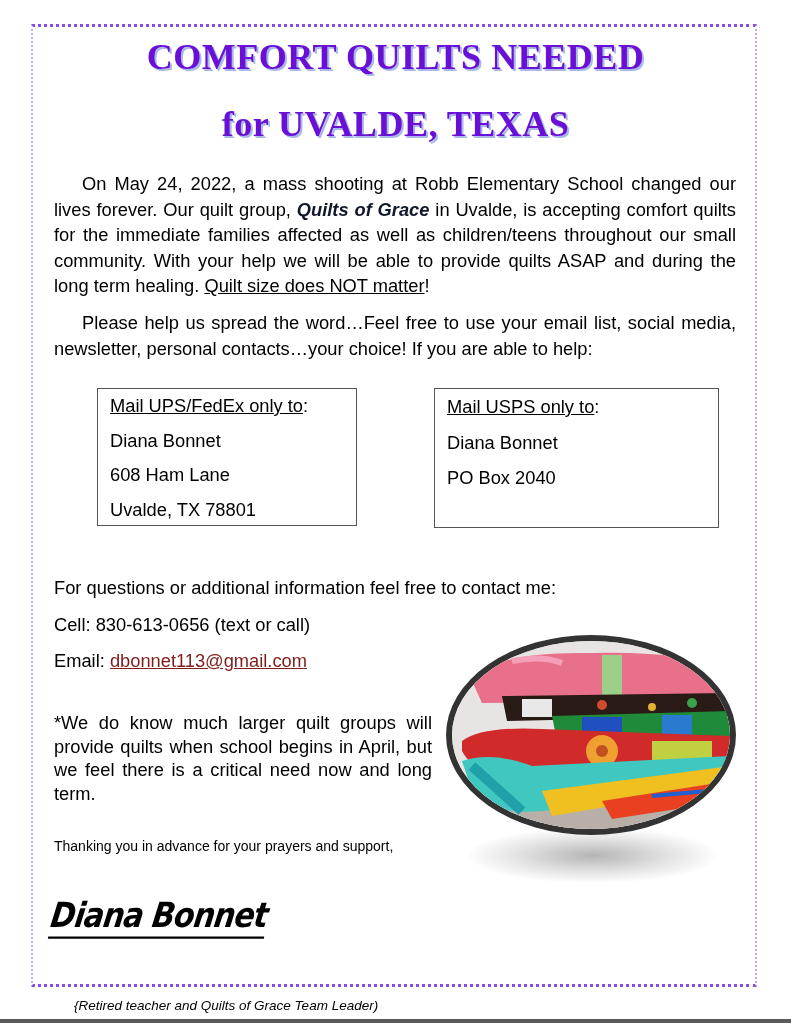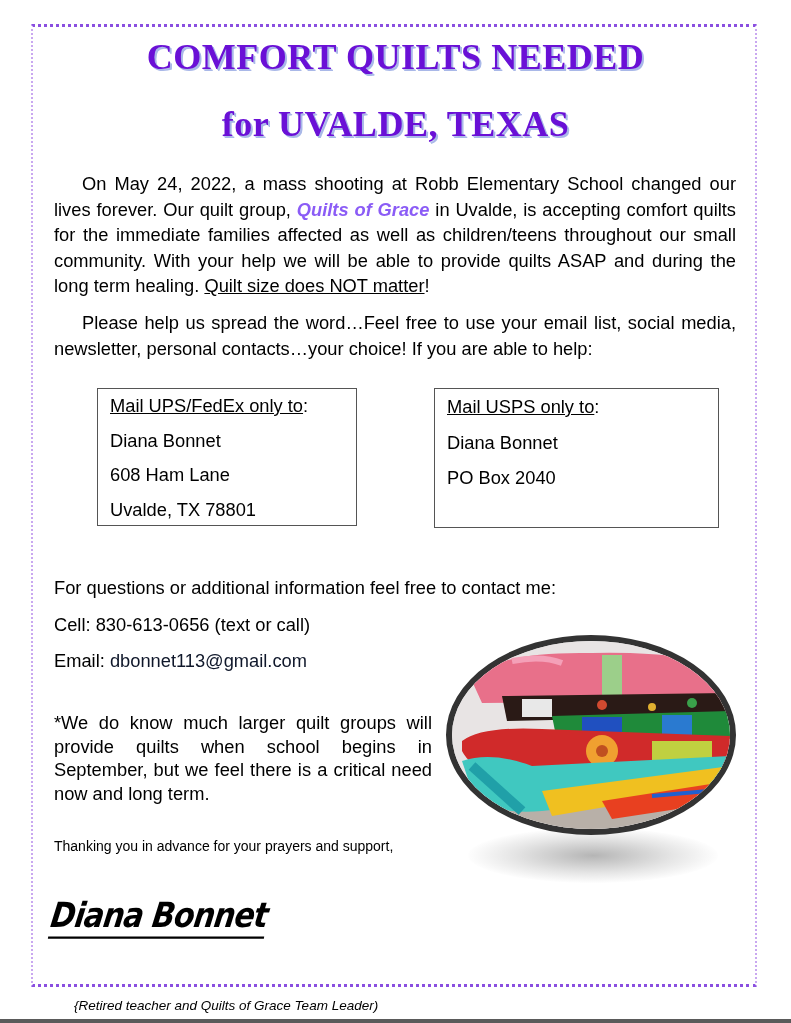--- a/index.html
+++ b/index.html
@@ -24,37 +24,37 @@
     color:#6a10d6; letter-spacing:0.5px;
     text-shadow: 2px 2px 0 #a9b8e8, 1px 1px 0 #c6cff0;
   }
   .title.t1 { top:36px; }
   .title.t2 { top:103px; }
   .para {
     position:absolute; left:54px; width:682px; font-size:18.3px; line-height:25.5px;
     text-align:justify;
   }
   .para .indent { display:inline-block; width:28px; }
-  .brand { color:#8b5cf6; font-weight:bold; font-style:italic; }
+  .brand { color:#0f172a; font-weight:bold; font-style:italic; }
   .u { text-decoration:underline; }
   .p1 { top:171px; }
   .p2 { top:310px; }
   .box {
     position:absolute; border:1px solid #555; box-sizing:border-box;
     padding:0 0 0 12px; font-size:18.3px;
   }
   .box .line { height:34.5px; line-height:34.5px; white-space:nowrap; }
   .box1 { left:97px; top:388px; width:260px; height:138px; }
   .box2 { left:434px; top:388px; width:285px; height:140px; }
   .box2 .line { height:35.5px; line-height:35.5px; }
   .contact { position:absolute; left:54px; font-size:18.3px; white-space:nowrap; }
   .c1 { top:577px; }
   .c2 { top:614px; }
   .c3 { top:650px; }
-  .email-link { color:#0f172a; }
+  .email-link { color:#7f1d1d; text-decoration:underline; }
   .note {
     position:absolute; left:54px; width:378px; top:711px; font-size:18.3px; line-height:23.5px;
     text-align:justify;
   }
   .thanks {
     position:absolute; left:54px; width:390px; top:835px; font-size:14px; line-height:23.5px;
     text-align:justify;
   }
   .signature {
     position:absolute; left:54px; top:895px;
@@ -99,21 +99,21 @@
 <div class="box box2">
   <div class="line"><span class="u">Mail USPS only to</span><span>:</span></div>
   <div class="line">Diana Bonnet</div>
   <div class="line">PO Box 2040</div>
 </div>
 
 <div class="contact c1">For questions or additional information feel free to contact me:</div>
 <div class="contact c2">Cell:  830-613-0656 (text or call)</div>
 <div class="contact c3"><span>Email: </span><a class="email-link">dbonnet113@gmail.com</a></div>
 
-<div class="note">*We do know much larger quilt groups will provide quilts when school begins in September, but we feel there is a critical need now and long term.</div>
+<div class="note">*We do know much larger quilt groups will provide quilts when school begins in April, but we feel there is a critical need now and long term.</div>
 <div class="thanks">Thanking you in advance for your prayers and support,</div>
 
 <div class="signature">Diana Bonnet</div>
 <div class="role">{Retired teacher and Quilts of Grace Team Leader)</div>
 
 <div class="photo-wrap">
   <div class="photo-shadow"></div>
   <div class="photo">
     <svg width="278" height="188" viewBox="0 0 278 188">
       <rect x="0" y="0" width="278" height="188" fill="#e8e4e4"></rect>

